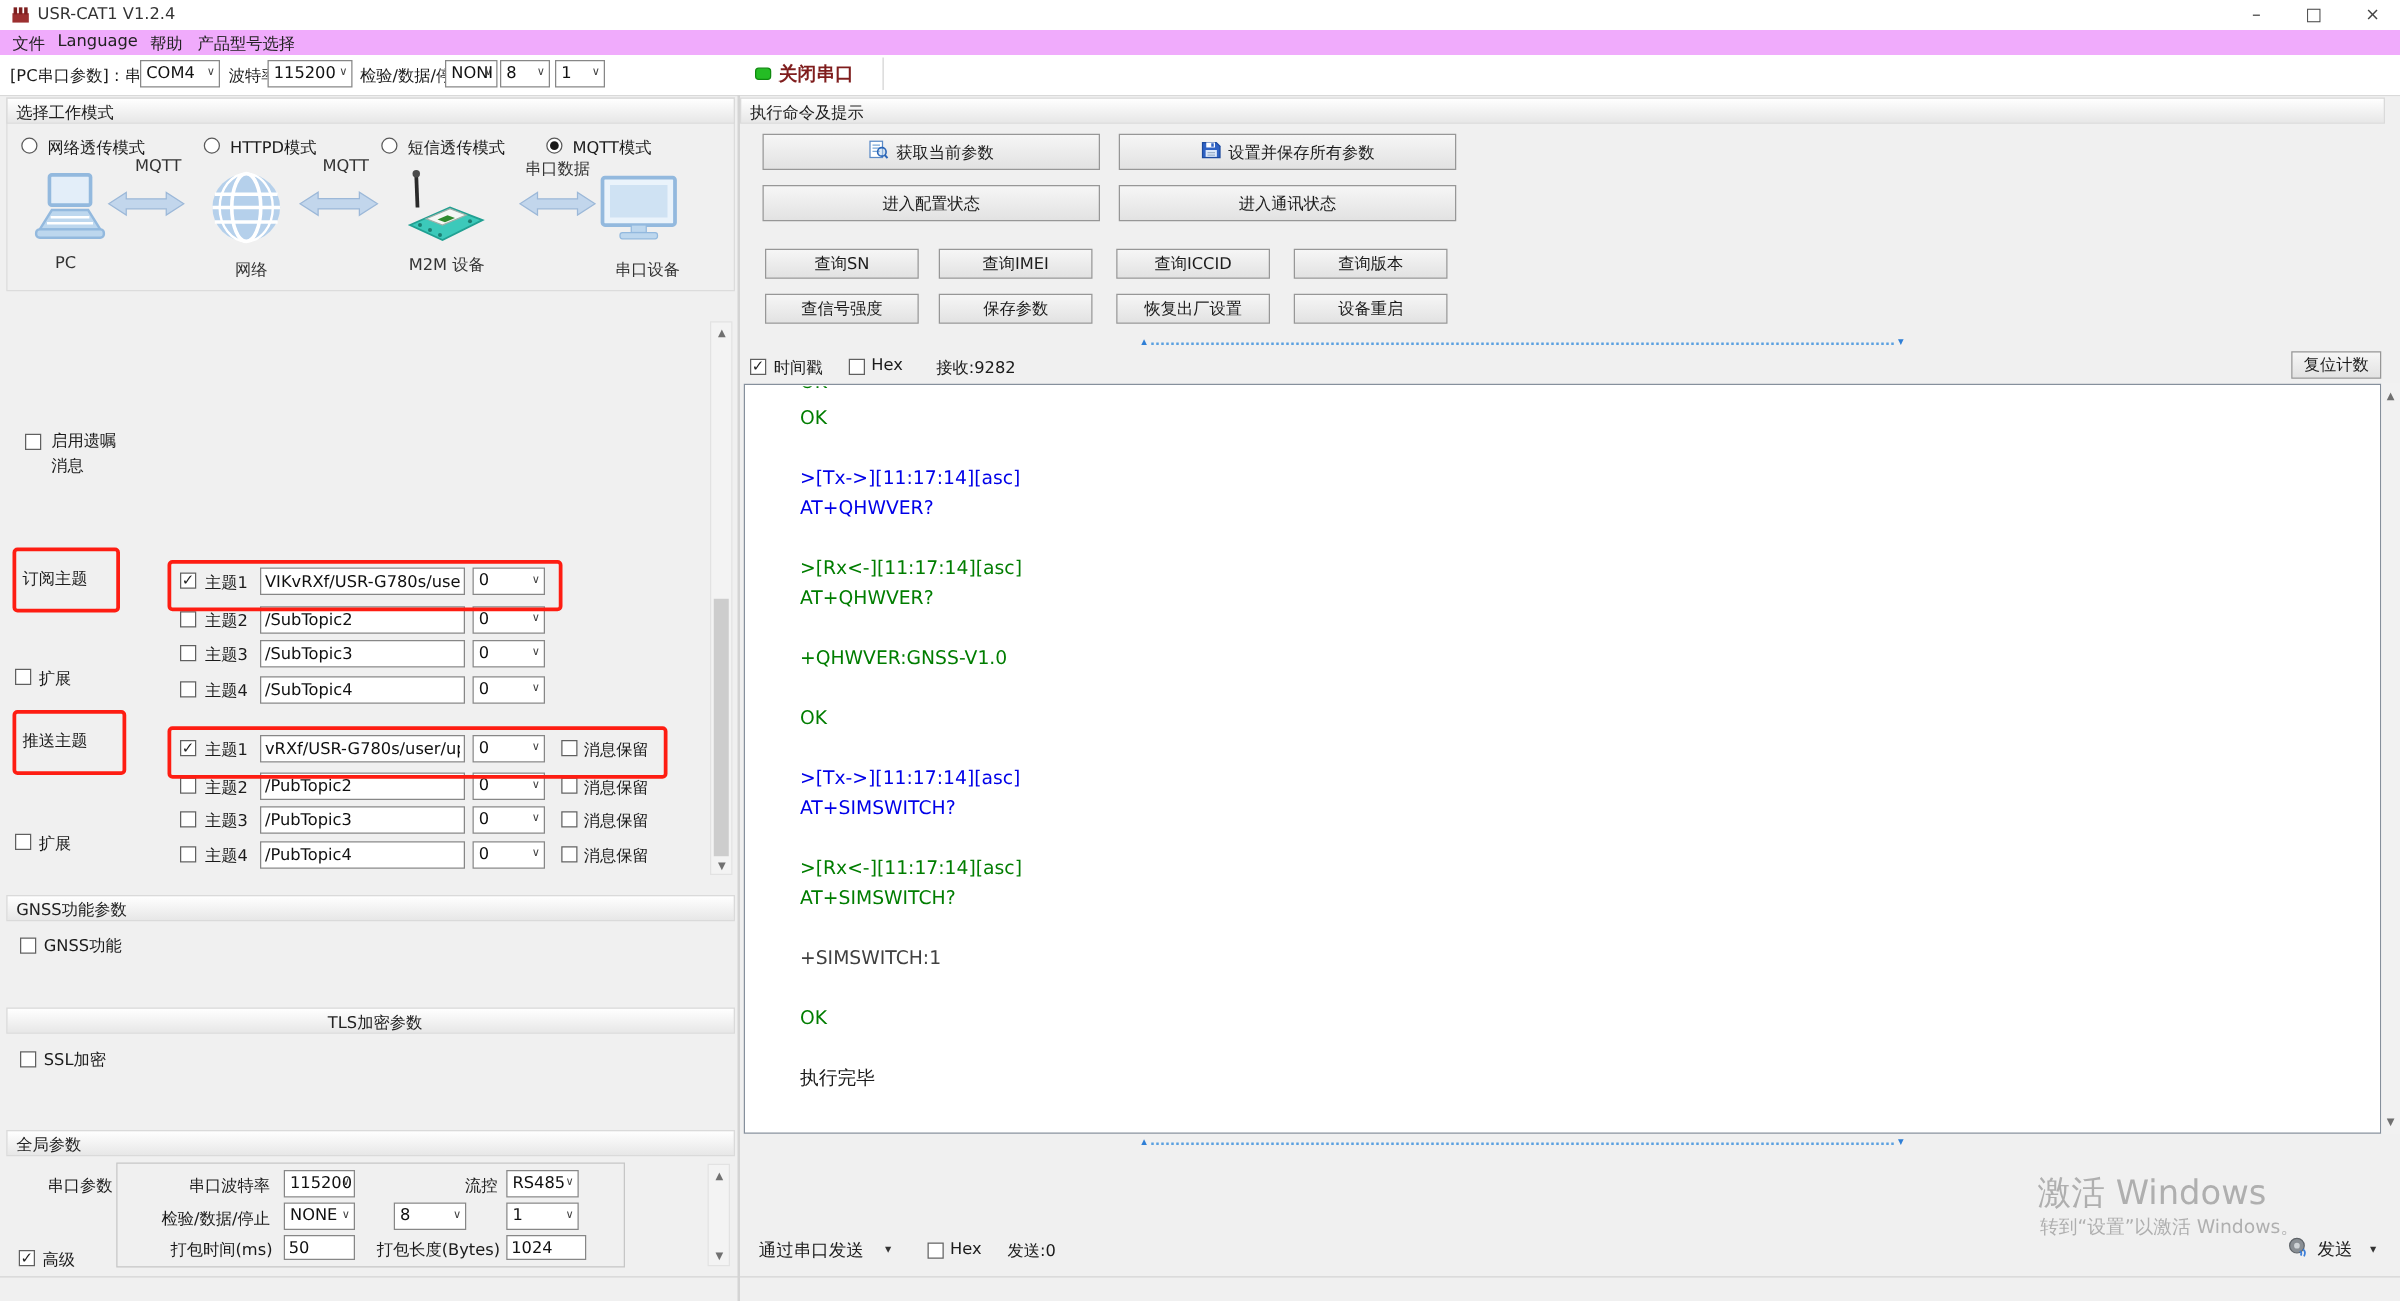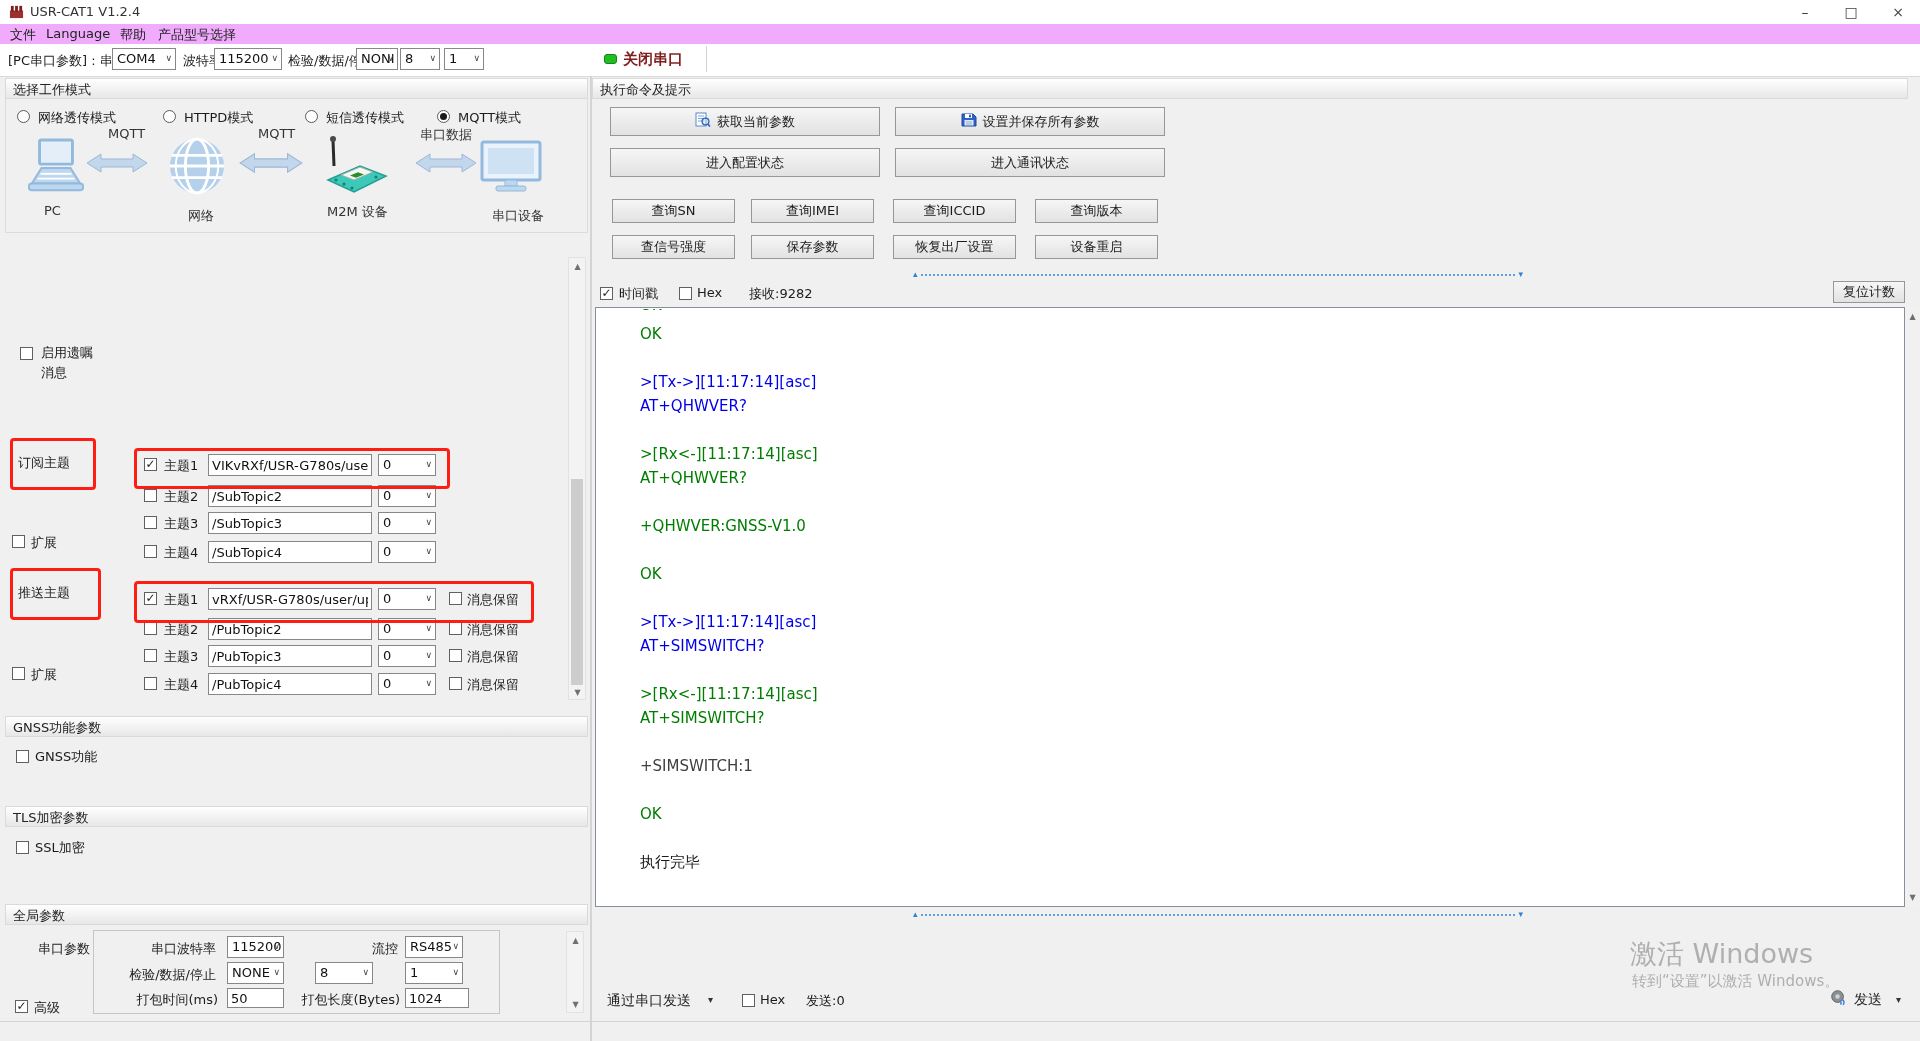--- a/index.html
+++ b/index.html
@@ -286,21 +286,21 @@
   <div class="redbox" style="left:134px;top:448px;width:310px;height:35px;"></div>
   <div class="redbox" style="left:10px;top:568px;width:85px;height:46px;"></div>
   <div class="redbox" style="left:134px;top:581px;width:394px;height:36px;"></div>
 
   <div class="hdr" style="left:5px;top:716px;width:583px;">
     <span>GNSS功能参数</span>
   </div>
   <div class="cb" style="left:16px;top:750px;"></div>
   <span class="lbl" style="left:35px;top:748px;">GNSS功能</span>
 
-  <div class="hdr" style="left:5px;top:806px;width:583px;">
+  <div class="hdr" style="left:5px;top:806px;width:583px;text-align:center;">
     <span>TLS加密参数</span>
   </div>
   <div class="cb" style="left:16px;top:841px;"></div>
   <span class="lbl" style="left:35px;top:839px;">SSL加密</span>
 
   <div class="hdr" style="left:5px;top:904px;width:583px;">
     <span>全局参数</span>
   </div>
   <span class="rlbl" style="left:28px;top:940px;width:62px;">串口参数</span>
   <div class="groupbox" style="left:93px;top:930px;width:407px;height:84px;"></div>

